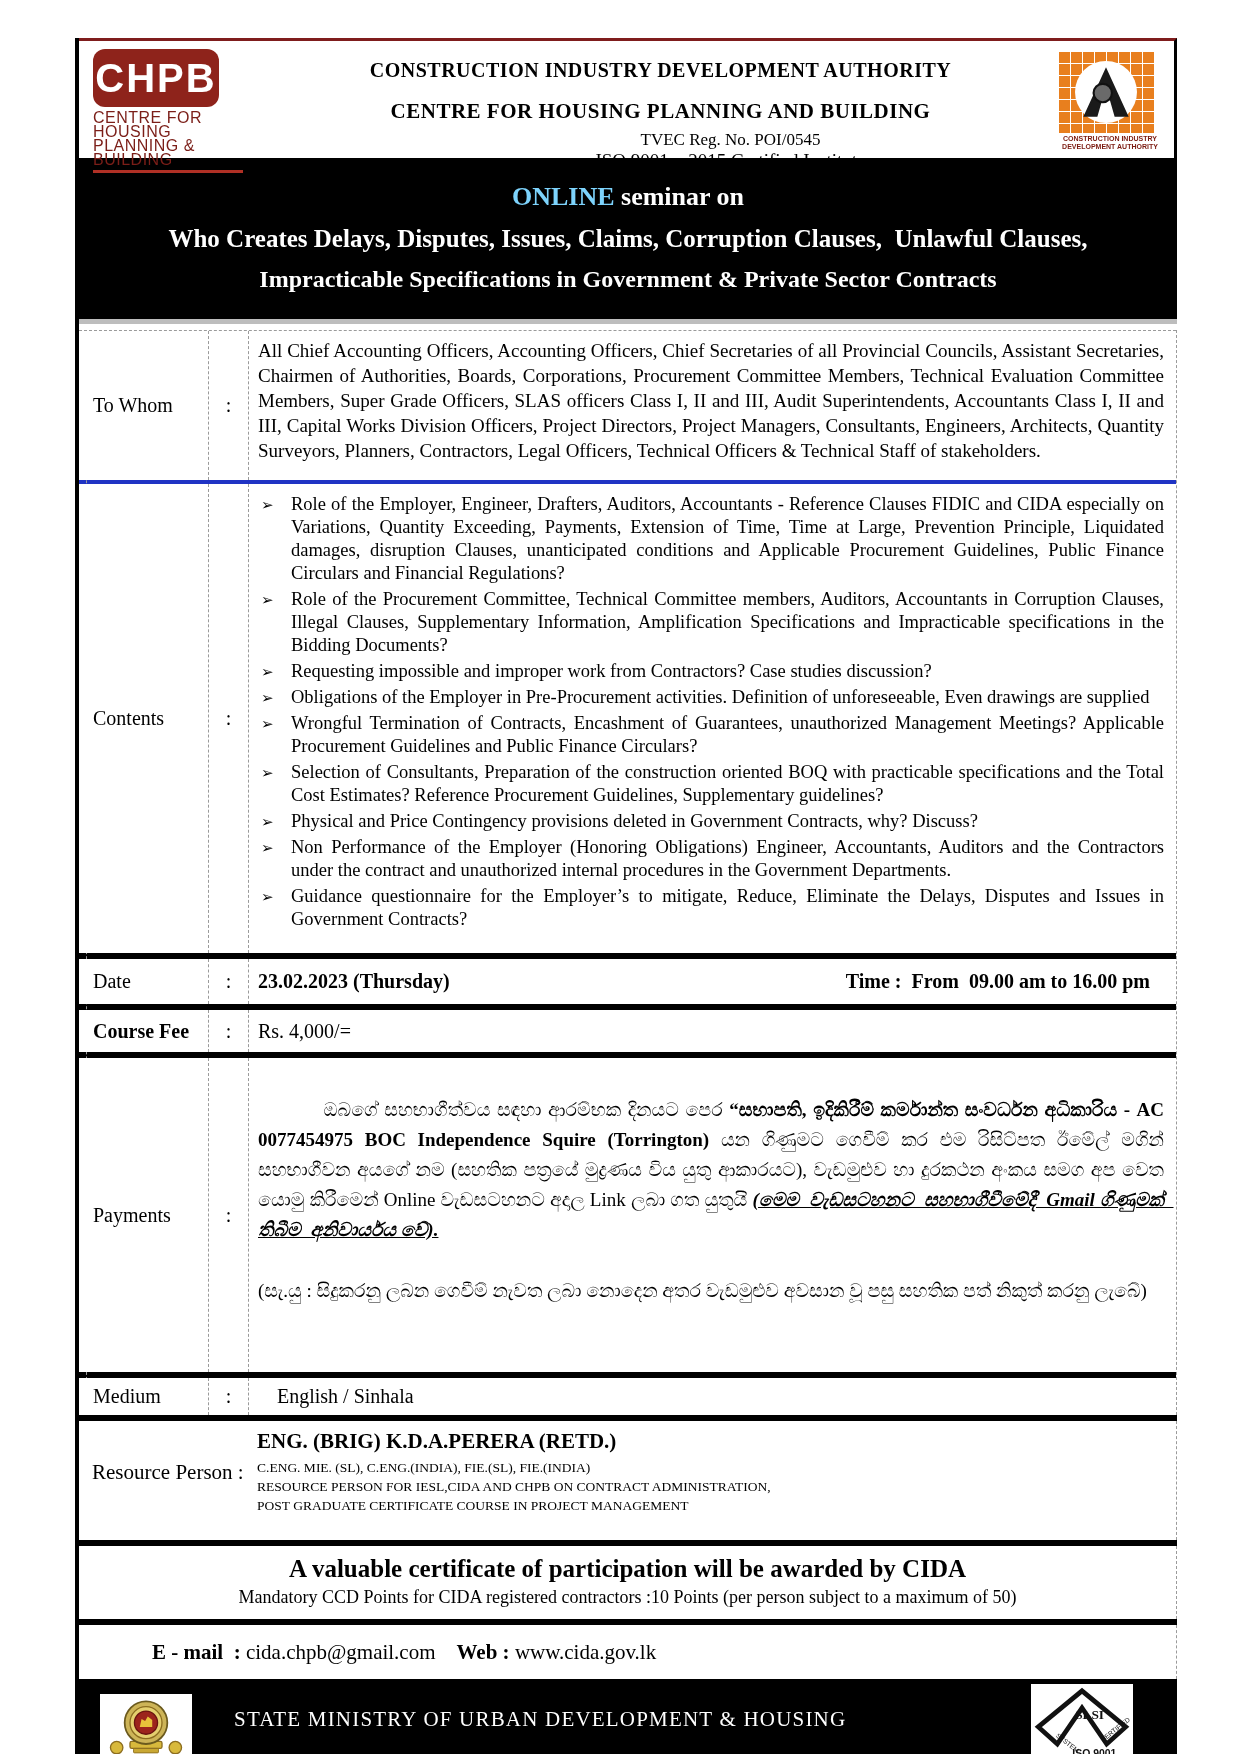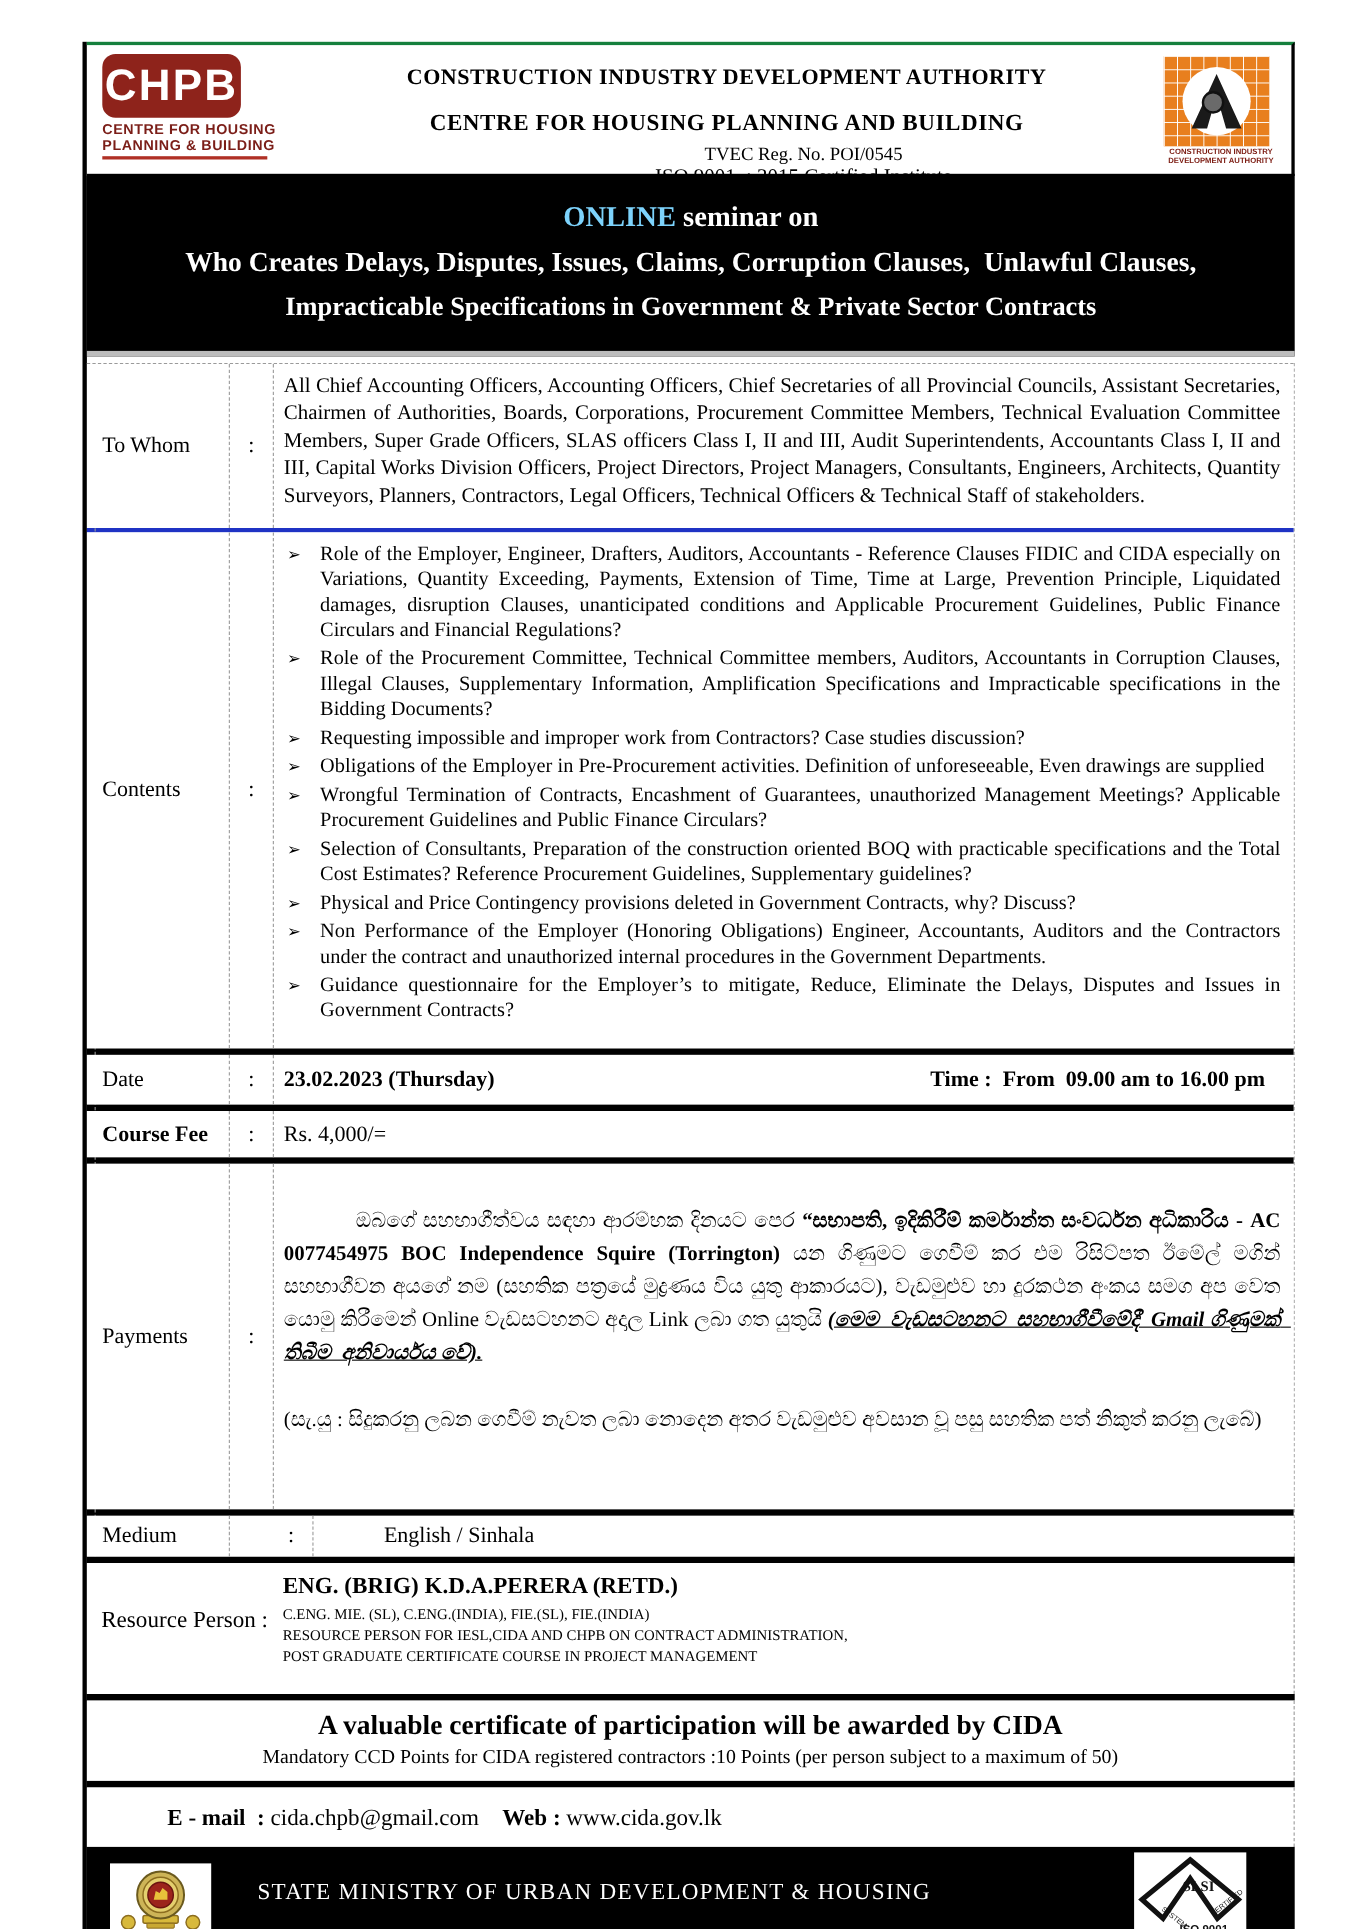--- a/index.html
+++ b/index.html
@@ -2,29 +2,29 @@
 <html><head>
 <meta charset="utf-8">
 <style>
   * { margin:0; padding:0; box-sizing:border-box; }
   body { background:#e8e8e8; }
   .page { position:relative; width:1240px; height:1754px; background:#ffffff;
           font-family:"Liberation Serif", serif; color:#000; overflow:hidden; margin:0 auto; }
   .frame { position:absolute; left:75px; top:38px; width:1102px; border-left:4px solid #000; }
 
   
-  .header-box { display:flex; border-top:3px solid #15803d; border-right:3px solid #000;
+  .header-box { display:flex; border-top:3px solid #7f1d1d; border-right:3px solid #000;
                 border-bottom:2px solid #000; height:122px; padding:8px 12px 6px 14px; background:#fff; }
   .chpb-block { width:170px; }
   .chpb-badge { width:126px; height:58px; background:#8e231b; border-radius:12px; display:flex;
                 align-items:center; justify-content:center; }
   .chpb-badge span { color:#fff; font-family:"Liberation Sans", sans-serif; font-weight:bold;
                      font-size:40px; letter-spacing:2px; }
-  .chpb-sub { margin-top:4px; font-family:"Liberation Sans", sans-serif; font-weight:bold;
-              color:#7b1e18; font-size:13px; line-height:14px; letter-spacing:.5px; }
+  .chpb-sub { margin-top:4px; font-family:"Liberation Sans", sans-serif; font-weight:normal;
+              color:#7b1e18; font-size:16px; line-height:14px; letter-spacing:.5px; }
   .chpb-rule { width:150px; height:3px; background:#b03025; margin-top:3px; }
   .org-block { flex:1; text-align:center; padding-top:10px; }
   .org-1 { font-weight:bold; font-size:20px; letter-spacing:.5px; }
   .org-2 { font-weight:bold; font-size:21px; margin-top:17px; letter-spacing:.5px; }
   .reg-lines { margin-top:6px; transform:translateX(70px); }
   .reg-tvec { font-size:17px; }
   .reg-iso  { font-size:19px; white-space:pre-wrap; }
   .cida-block { width:104px; padding-top:2px; }
   .cida-grid { position:relative; width:96px; height:82px; background:#e87f1e;
                background-image:linear-gradient(#fff 1px, transparent 1px),
@@ -74,21 +74,21 @@
   .row-fee { min-height:42px; }
   .row-fee .lbl { font-weight:bold; }
   .row-fee .txt { display:flex; align-items:center; font-size:20px; }
 
   .row-pay { min-height:224px; }
   .row-pay .txt { line-height:30px; text-align:justify; padding-top:7px; white-space:pre-wrap; }
   .sb { font-weight:bold; }
   .ubi { font-weight:bold; font-style:italic; text-decoration:underline; }
   .pay-note { display:block; margin-top:1px; }
 
-  .row-medium { min-height:37px;gap:36px; }
+  .row-medium { min-height:37px; }
   .row-medium .txt { display:flex; align-items:center; font-size:20px; padding-left:28px; }
 
   .resource-row { display:flex; border-right:1px dashed #9a9a9a; padding:8px 10px 26px 13px; background:#fff;align-items:center; }
   .res-label { width:165px; font-size:21px; flex-shrink:0; padding-top:1px; }
   .res-name { font-weight:bold; font-size:21px; }
   .res-creds div { font-size:13.5px; line-height:17px; margin-top:2px; }
   .res-creds div:first-child { margin-top:5px; }
 
   .cert { text-align:center; padding:9px 0 11px; border-right:1px dashed #9a9a9a; background:#fff; }
   .cert-1 { font-size:25px; font-weight:bold; }

